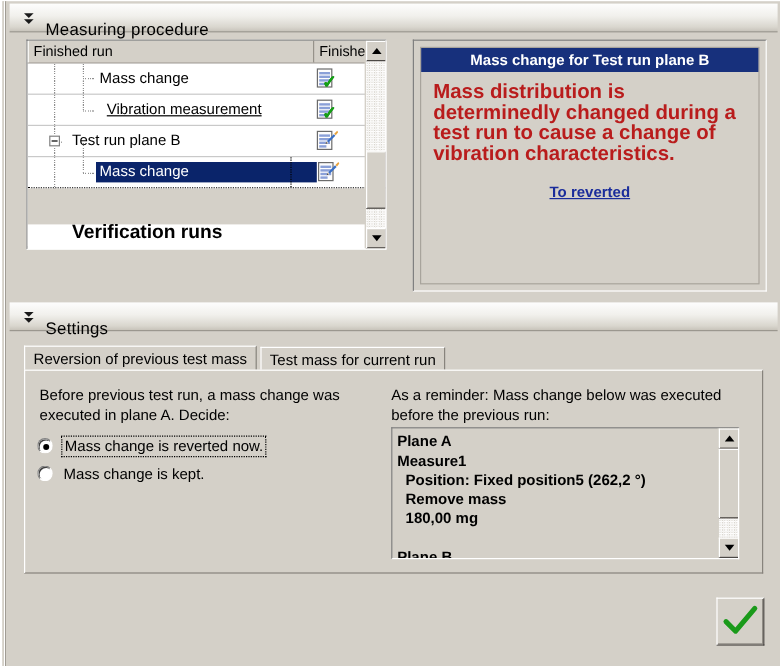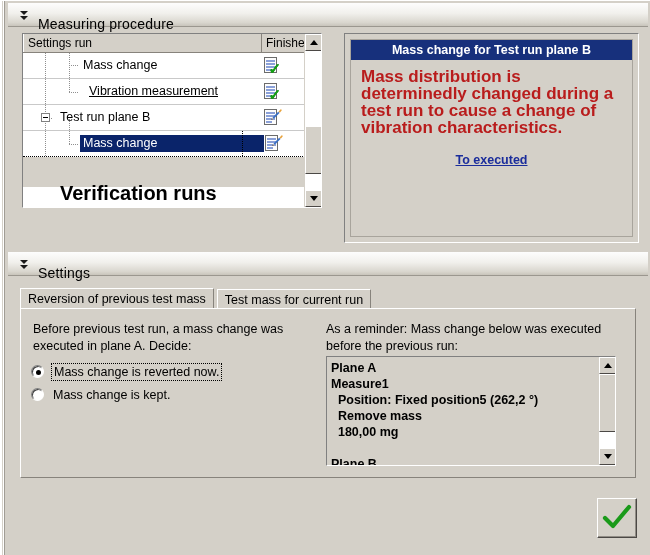--- a/index.html
+++ b/index.html
@@ -92,21 +92,21 @@
   .trow .icon-cell {
     position: absolute; right: 20px; top:0; bottom:0;
     width: 59px; display:flex; align-items:center; justify-content:center;
   }
   .trow.sel .icon-cell { border-left: 1px dotted #000; }
 
   .row-vr {
     height: 30px; background:#d4d0c8; border-bottom: none;
   }
   .row-vr .label {
-    font-size: 20px; font-weight: bold; padding-left: 3px; margin-top: 44px;
+    font-size: 16px; font-weight: bold; padding-left: 3px; margin-top: 44px;
   }
   .filler { height: 18px; background:#ffffff; }
 
   
   .dots { position:absolute; }
   .dv {
     position:absolute; width:1px;
     background-image: repeating-linear-gradient(to bottom,#8f8f8f 0 1px,transparent 1px 2px);
   }
   .dh {
@@ -308,21 +308,21 @@
     <span class="chev">
       <i></i>
         <i></i>
     </span>
     <span class="section-title">Measuring procedure</span>
   </div>
 
   <div class="treebox">
 
     <div class="tree-head">
-      <div class="col c1">Settings run</div>
+      <div class="col c1">Finished run</div>
       <div class="col c2">Finished</div>
     </div>
 
     <div class="tree-body">
 
       <div class="dots">
         <div class="dv" style="left:22px; top:0px;   height:133px;"></div>
         <div class="dv" style="left:46px; top:0px;   height:12px;"></div>
         <div class="dv" style="left:46px; top:14px;  height:26px;"></div>
         <div class="dh" style="left:46px; top:12px;  width:10px;"></div>
@@ -417,21 +417,21 @@
           <i></i>
         </div>
     </div>
   </div>
 
 
   <div class="infopanel">
     <div class="inner">
       <div class="info-title">Mass change for Test run plane B</div>
       <div class="info-text">Mass distribution is determinedly changed during a test run to cause a change of vibration characteristics.</div>
-      <a class="info-link">To executed</a>
+      <a class="info-link">To reverted</a>
     </div>
   </div>
 
   <div class="section-header" style="left:6px; top:251px; width:640px;">
     <span class="chev">
       <i></i>
         <i></i>
     </span>
     <span class="section-title">Settings</span>
   </div>

